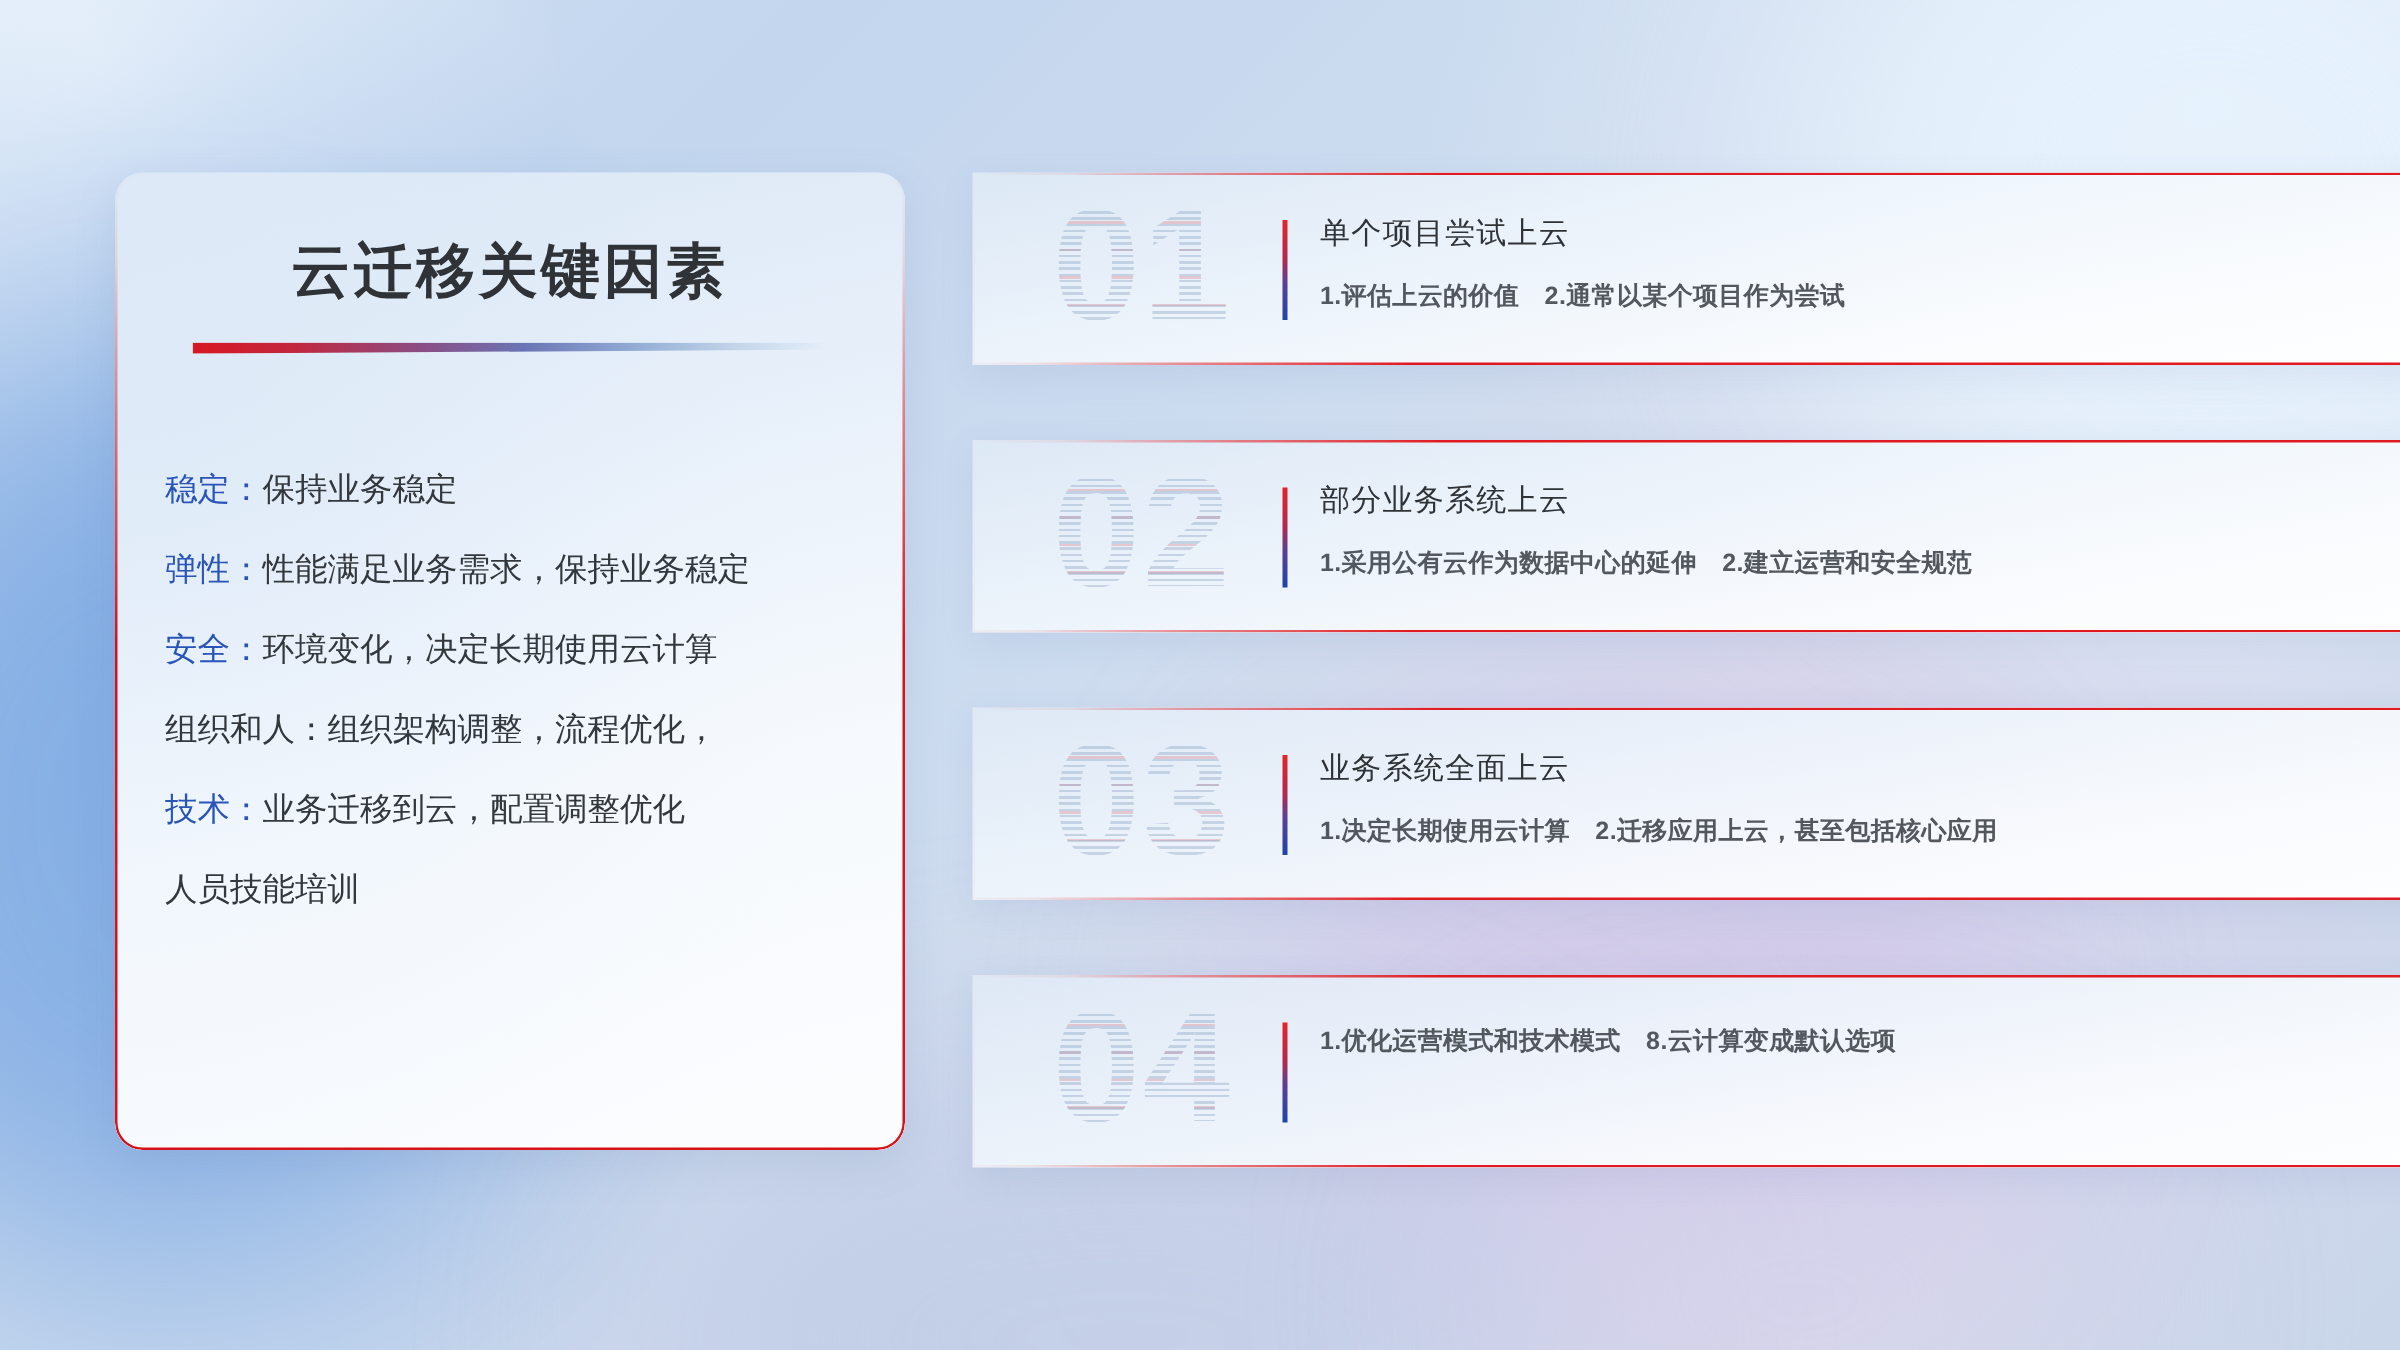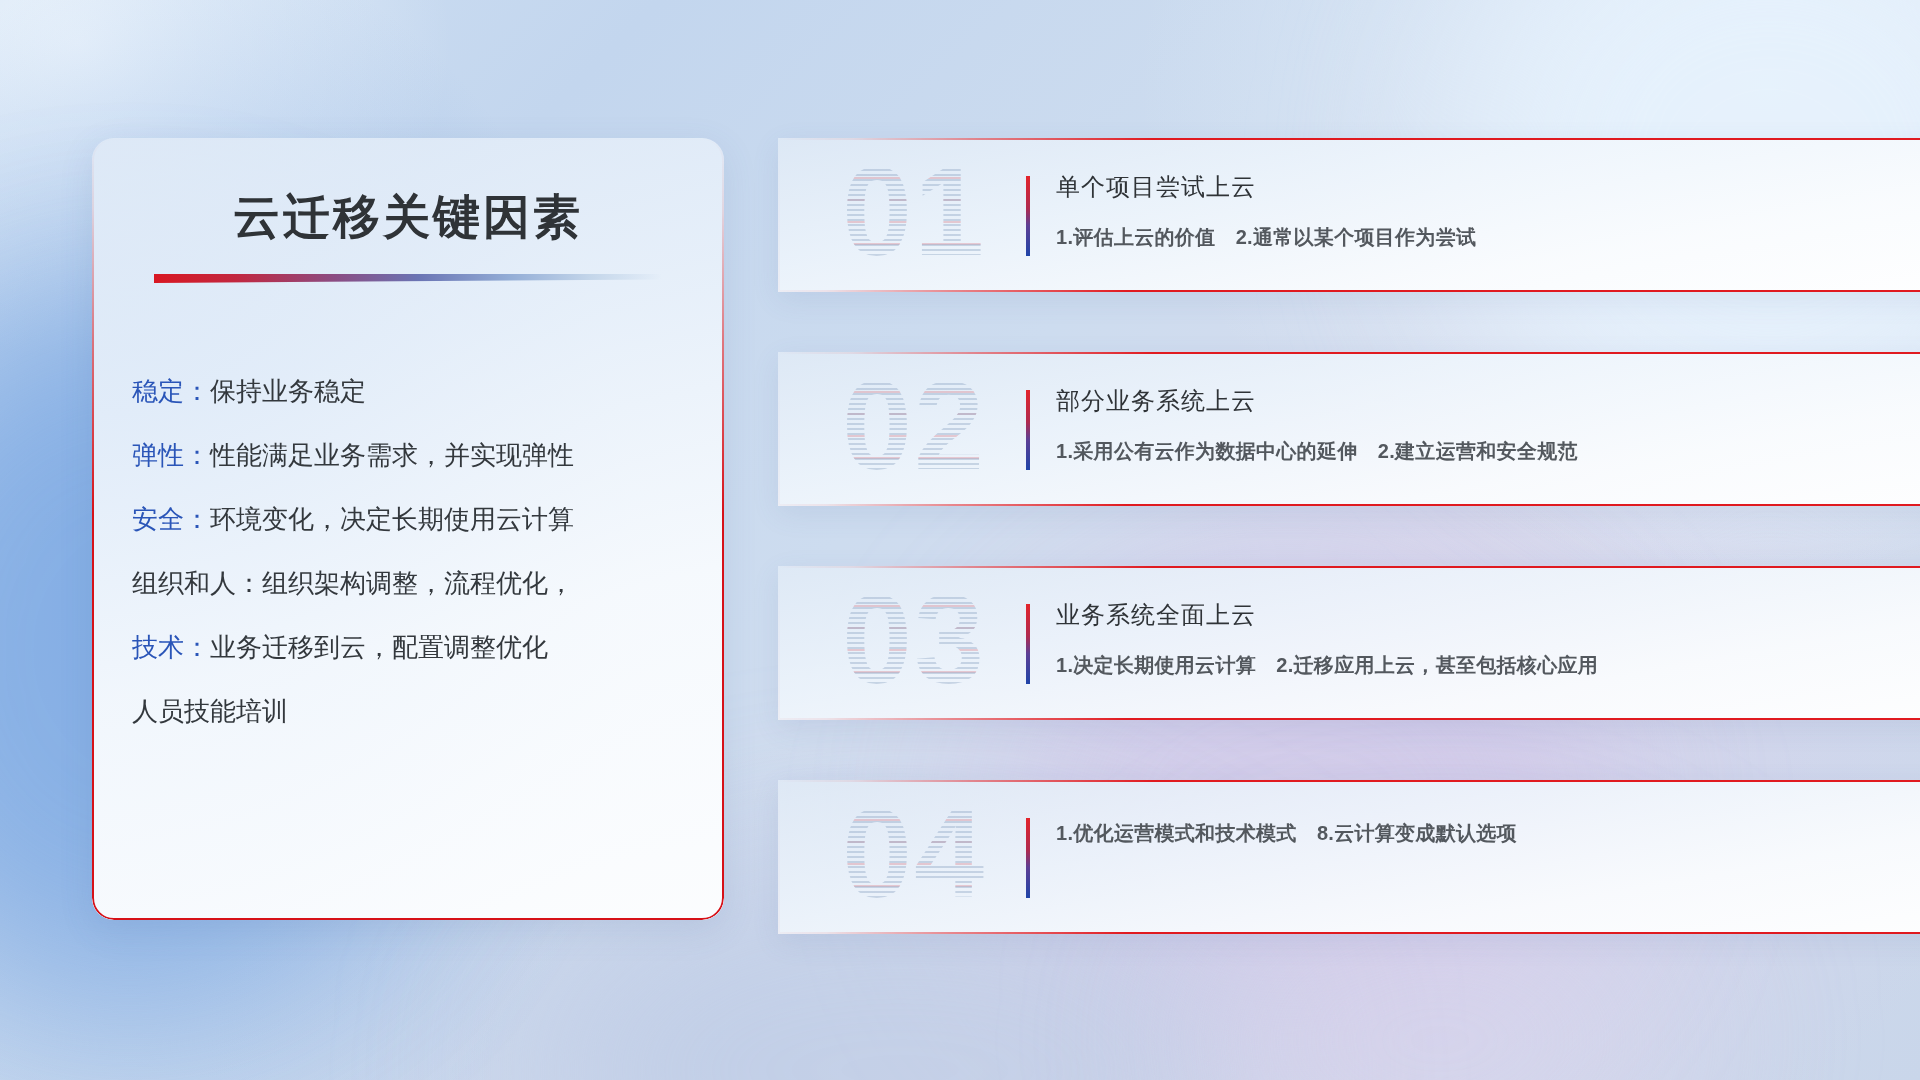--- a/index.html
+++ b/index.html
@@ -179,21 +179,21 @@
   <div class="blob blob-c"></div>
   <div class="blob blob-d"></div>
   <div class="blob blob-e"></div>
 
   <div id="left-panel">
     <div id="left-panel-frame"></div>
     <div id="panel-title">云迁移关键因素</div>
     <div id="title-rule"></div>
     <div id="panel-list">
         <div class="panel-line"><span class="key">稳定：</span><span class="val">保持业务稳定</span></div>
-        <div class="panel-line"><span class="key">弹性：</span><span class="val">性能满足业务需求，并实现弹性</span></div>
+        <div class="panel-line"><span class="key">弹性：</span><span class="val">性能满足业务需求，保持业务稳定</span></div>
         <div class="panel-line"><span class="key">安全：</span><span class="val">环境变化，决定长期使用云计算</span></div>
         <div class="panel-line"><span class="key plain">组织和人：</span><span class="val">组织架构调整，流程优化，</span></div>
         <div class="panel-line"><span class="key">技术：</span><span class="val">业务迁移到云，配置调整优化</span></div>
         <div class="panel-line"><span class="val">人员技能培训</span></div>
       </div>
   </div>
 
   <div id="cards">
       <div class="card">
         <div class="card-frame"></div>

